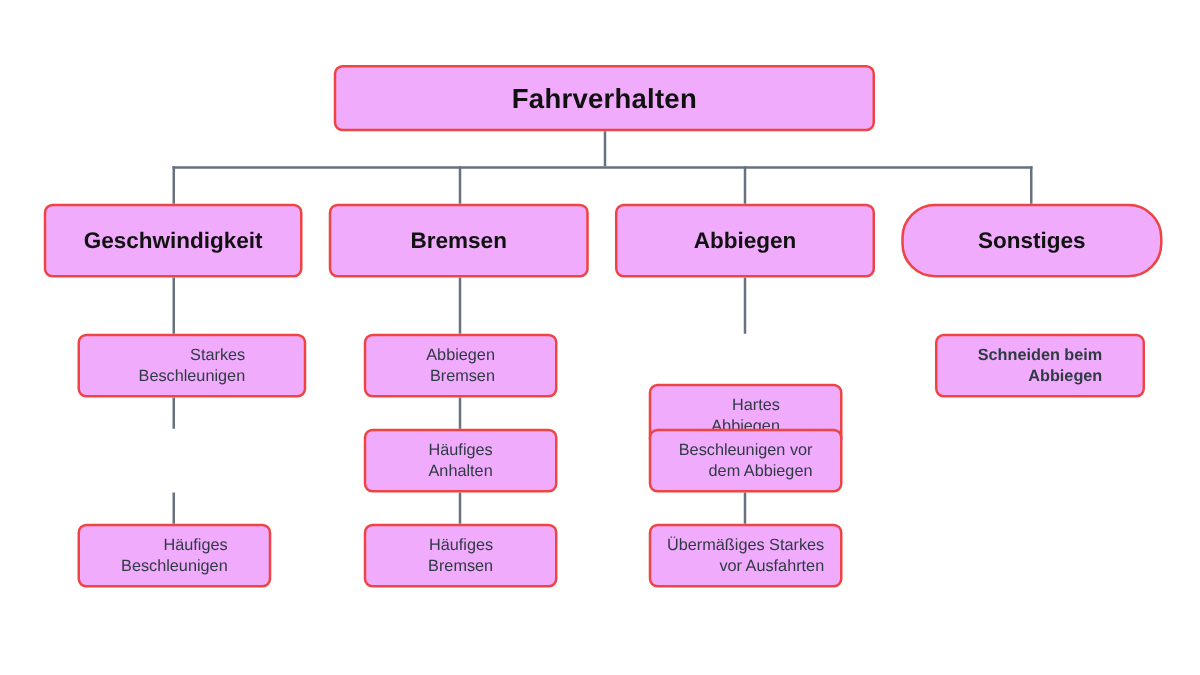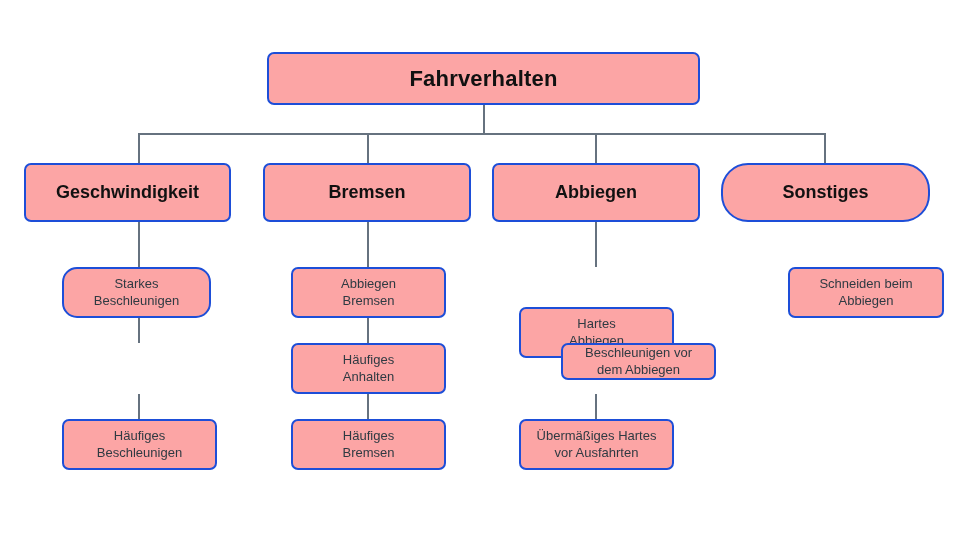--- a/index.html
+++ b/index.html
@@ -7,27 +7,27 @@
     position: relative;
     width: 960px;
     height: 540px;
     background: #ffffff;
     overflow: hidden;
     font-family: "Liberation Sans", sans-serif;
   }
   .node {
     position: absolute;
     box-sizing: border-box;
-    background: #fca5a5;
-    border: 2px solid #1d4ed8;
+    background: #f0abfc;
+    border: 2px solid #ef4444;
     border-radius: 7px;
     display: flex;
     align-items: center;
     justify-content: center;
-    text-align: center;
+    text-align: right;
     white-space: pre-line;
   }
   .node.root {
     font-size: 22px;
     font-weight: bold;
     color: #111111;
     letter-spacing: 0.2px;
   }
   .node.branch {
     font-size: 18px;
@@ -63,40 +63,40 @@
   <div class="line" style="left:367px; top:222px; width:2px; height:45px;"></div>
   <div class="line" style="left:367px; top:318px; width:2px; height:25px;"></div>
   <div class="line" style="left:367px; top:394px; width:2px; height:25px;"></div>
 
   <div class="line" style="left:595px; top:222px; width:2px; height:45px;"></div>
   <div class="line" style="left:595px; top:318px; width:2px; height:25px;"></div>
   <div class="line" style="left:595px; top:394px; width:2px; height:25px;"></div>
 
   <div class="node root" style="left:267px; top:52px; width:433px; height:53px;">Fahrverhalten</div>
 
-  <div class="node branch" style="left:24px; top:163px; width:207px; height:59px;">Geschwindigkeit</div>
+  <div class="node branch" style="left:35px; top:163px; width:207px; height:59px;">Geschwindigkeit</div>
   <div class="node branch" style="left:263px; top:163px; width:208px; height:59px;">Bremsen</div>
   <div class="node branch" style="left:492px; top:163px; width:208px; height:59px;">Abbiegen</div>
   <div class="node branch" style="left:721px; top:163px; width:209px; height:59px;border-radius:27px;">Sonstiges</div>
 
-  <div class="node leaf" style="left:62px; top:267px; width:149px; height:51px;border-radius:15px;">Starkes
+  <div class="node leaf" style="left:62px; top:267px; width:183px; height:51px;">Starkes
 Beschleunigen</div>
   <div class="node leaf" style="left:62px; top:419px; width:155px; height:51px;">Häufiges
 Beschleunigen</div>
 
   <div class="node leaf" style="left:291px; top:267px; width:155px; height:51px;">Abbiegen
 Bremsen</div>
   <div class="node leaf" style="left:291px; top:343px; width:155px; height:51px;">Häufiges
 Anhalten</div>
   <div class="node leaf" style="left:291px; top:419px; width:155px; height:51px;">Häufiges
 Bremsen</div>
 
   <div class="node leaf" style="left:519px; top:267px; width:155px; height:51px;margin-top:40px;">Hartes
 Abbiegen</div>
-  <div class="node leaf" style="left:519px; top:343px; width:155px; height:37px;margin-left:42px;">Beschleunigen vor
+  <div class="node leaf" style="left:519px; top:343px; width:155px; height:51px;">Beschleunigen vor
 dem Abbiegen</div>
-  <div class="node leaf" style="left:519px; top:419px; width:155px; height:51px;">Übermäßiges Hartes
+  <div class="node leaf" style="left:519px; top:419px; width:155px; height:51px;">Übermäßiges Starkes
 vor Ausfahrten</div>
 
-  <div class="node leaf" style="left:788px; top:267px; width:156px; height:51px;">Schneiden beim
+  <div class="node leaf" style="left:748px; top:267px; width:168px; height:51px;font-weight:bold;">Schneiden beim
 Abbiegen</div>
 
 </div>
 
 </body></html>

